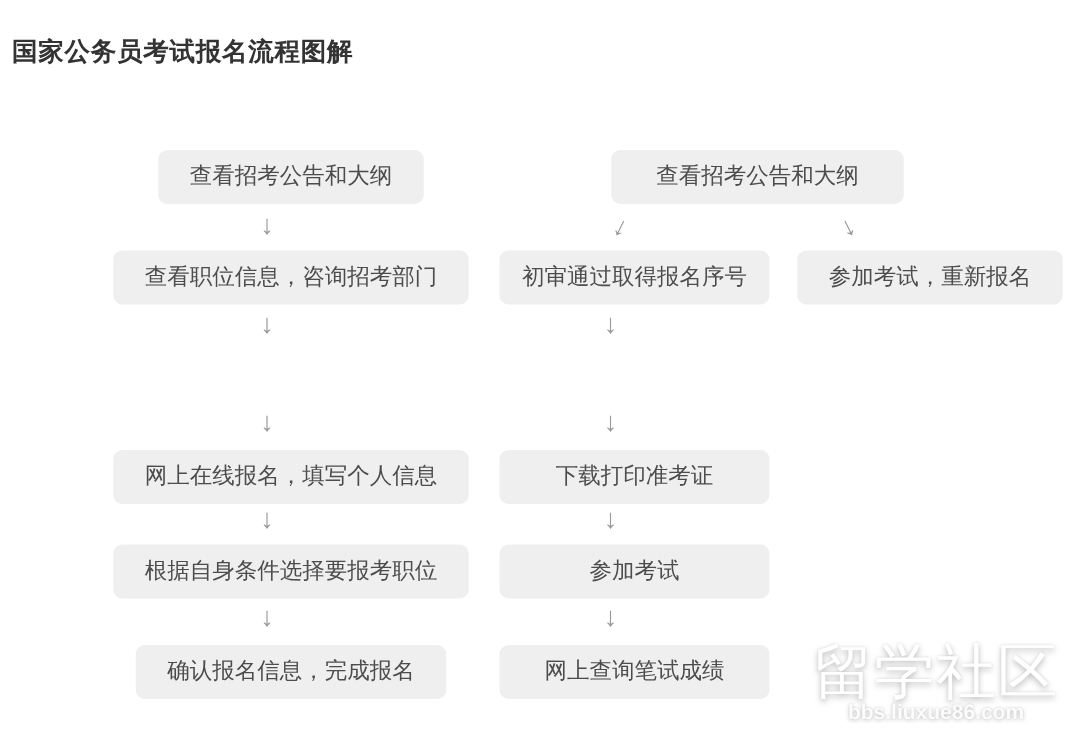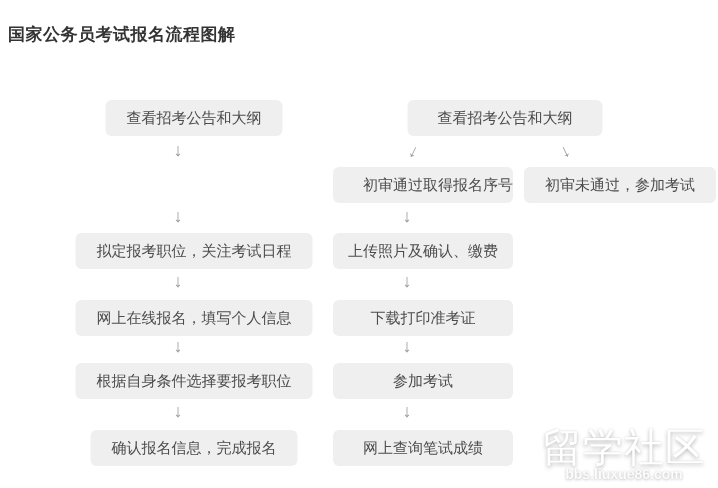--- a/index.html
+++ b/index.html
@@ -38,39 +38,38 @@
   }
 </style>
 </head>
 <body>
 
 <div class="page">
 
   <h1 class="title">国家公务员考试报名流程图解</h1>
 
   <div class="box" style="left:178px; top:100px;">查看招考公告和大纲</div>
-  <div class="box" style="left:178px; top:233px;">拟定报考职位，关注考试日程</div>
+  <div class="box" style="left:178px; top:167px;">查看职位信息，咨询招考部门</div>
   <div class="box" style="left:178px; top:300px;">网上在线报名，填写个人信息</div>
   <div class="box" style="left:178px; top:363px;">根据自身条件选择要报考职位</div>
   <div class="box" style="left:178px; top:430px;">确认报名信息，完成报名</div>
 
   <div class="arrow" style="left:178px; top:141px;">↓</div>
   <div class="arrow" style="left:178px; top:207px;">↓</div>
   <div class="arrow" style="left:178px; top:272px;">↓</div>
   <div class="arrow" style="left:178px; top:337px;">↓</div>
   <div class="arrow" style="left:178px; top:402px;">↓</div>
 
   <div class="box w195" style="left:489px; top:100px;">查看招考公告和大纲</div>
   <div class="arrow tilt-left" style="left:414px; top:142px;">↓</div>
   <div class="arrow tilt-right" style="left:565px; top:142px;">↓</div>
 
-  <div class="box" style="left:604px; top:167px;">初审未通过，参加考试</div>
+  <div class="box" style="left:604px; top:167px;">参加考试，重新报名</div>
 
-  <div class="box colw" style="left:407px; top:167px;text-align:right;">初审通过取得报名序号</div>
-  <div class="box colw" style="left:407px; top:233px;">上传照片及确认、缴费</div>
+  <div class="box colw" style="left:407px; top:167px;">初审通过取得报名序号</div>
   <div class="box colw" style="left:407px; top:300px;">下载打印准考证</div>
   <div class="box colw" style="left:407px; top:363px;">参加考试</div>
   <div class="box colw" style="left:407px; top:430px;">网上查询笔试成绩</div>
 
   <div class="arrow" style="left:407px; top:207px;">↓</div>
   <div class="arrow" style="left:407px; top:272px;">↓</div>
   <div class="arrow" style="left:407px; top:337px;">↓</div>
   <div class="arrow" style="left:407px; top:402px;">↓</div>
 
   <div class="watermark">

